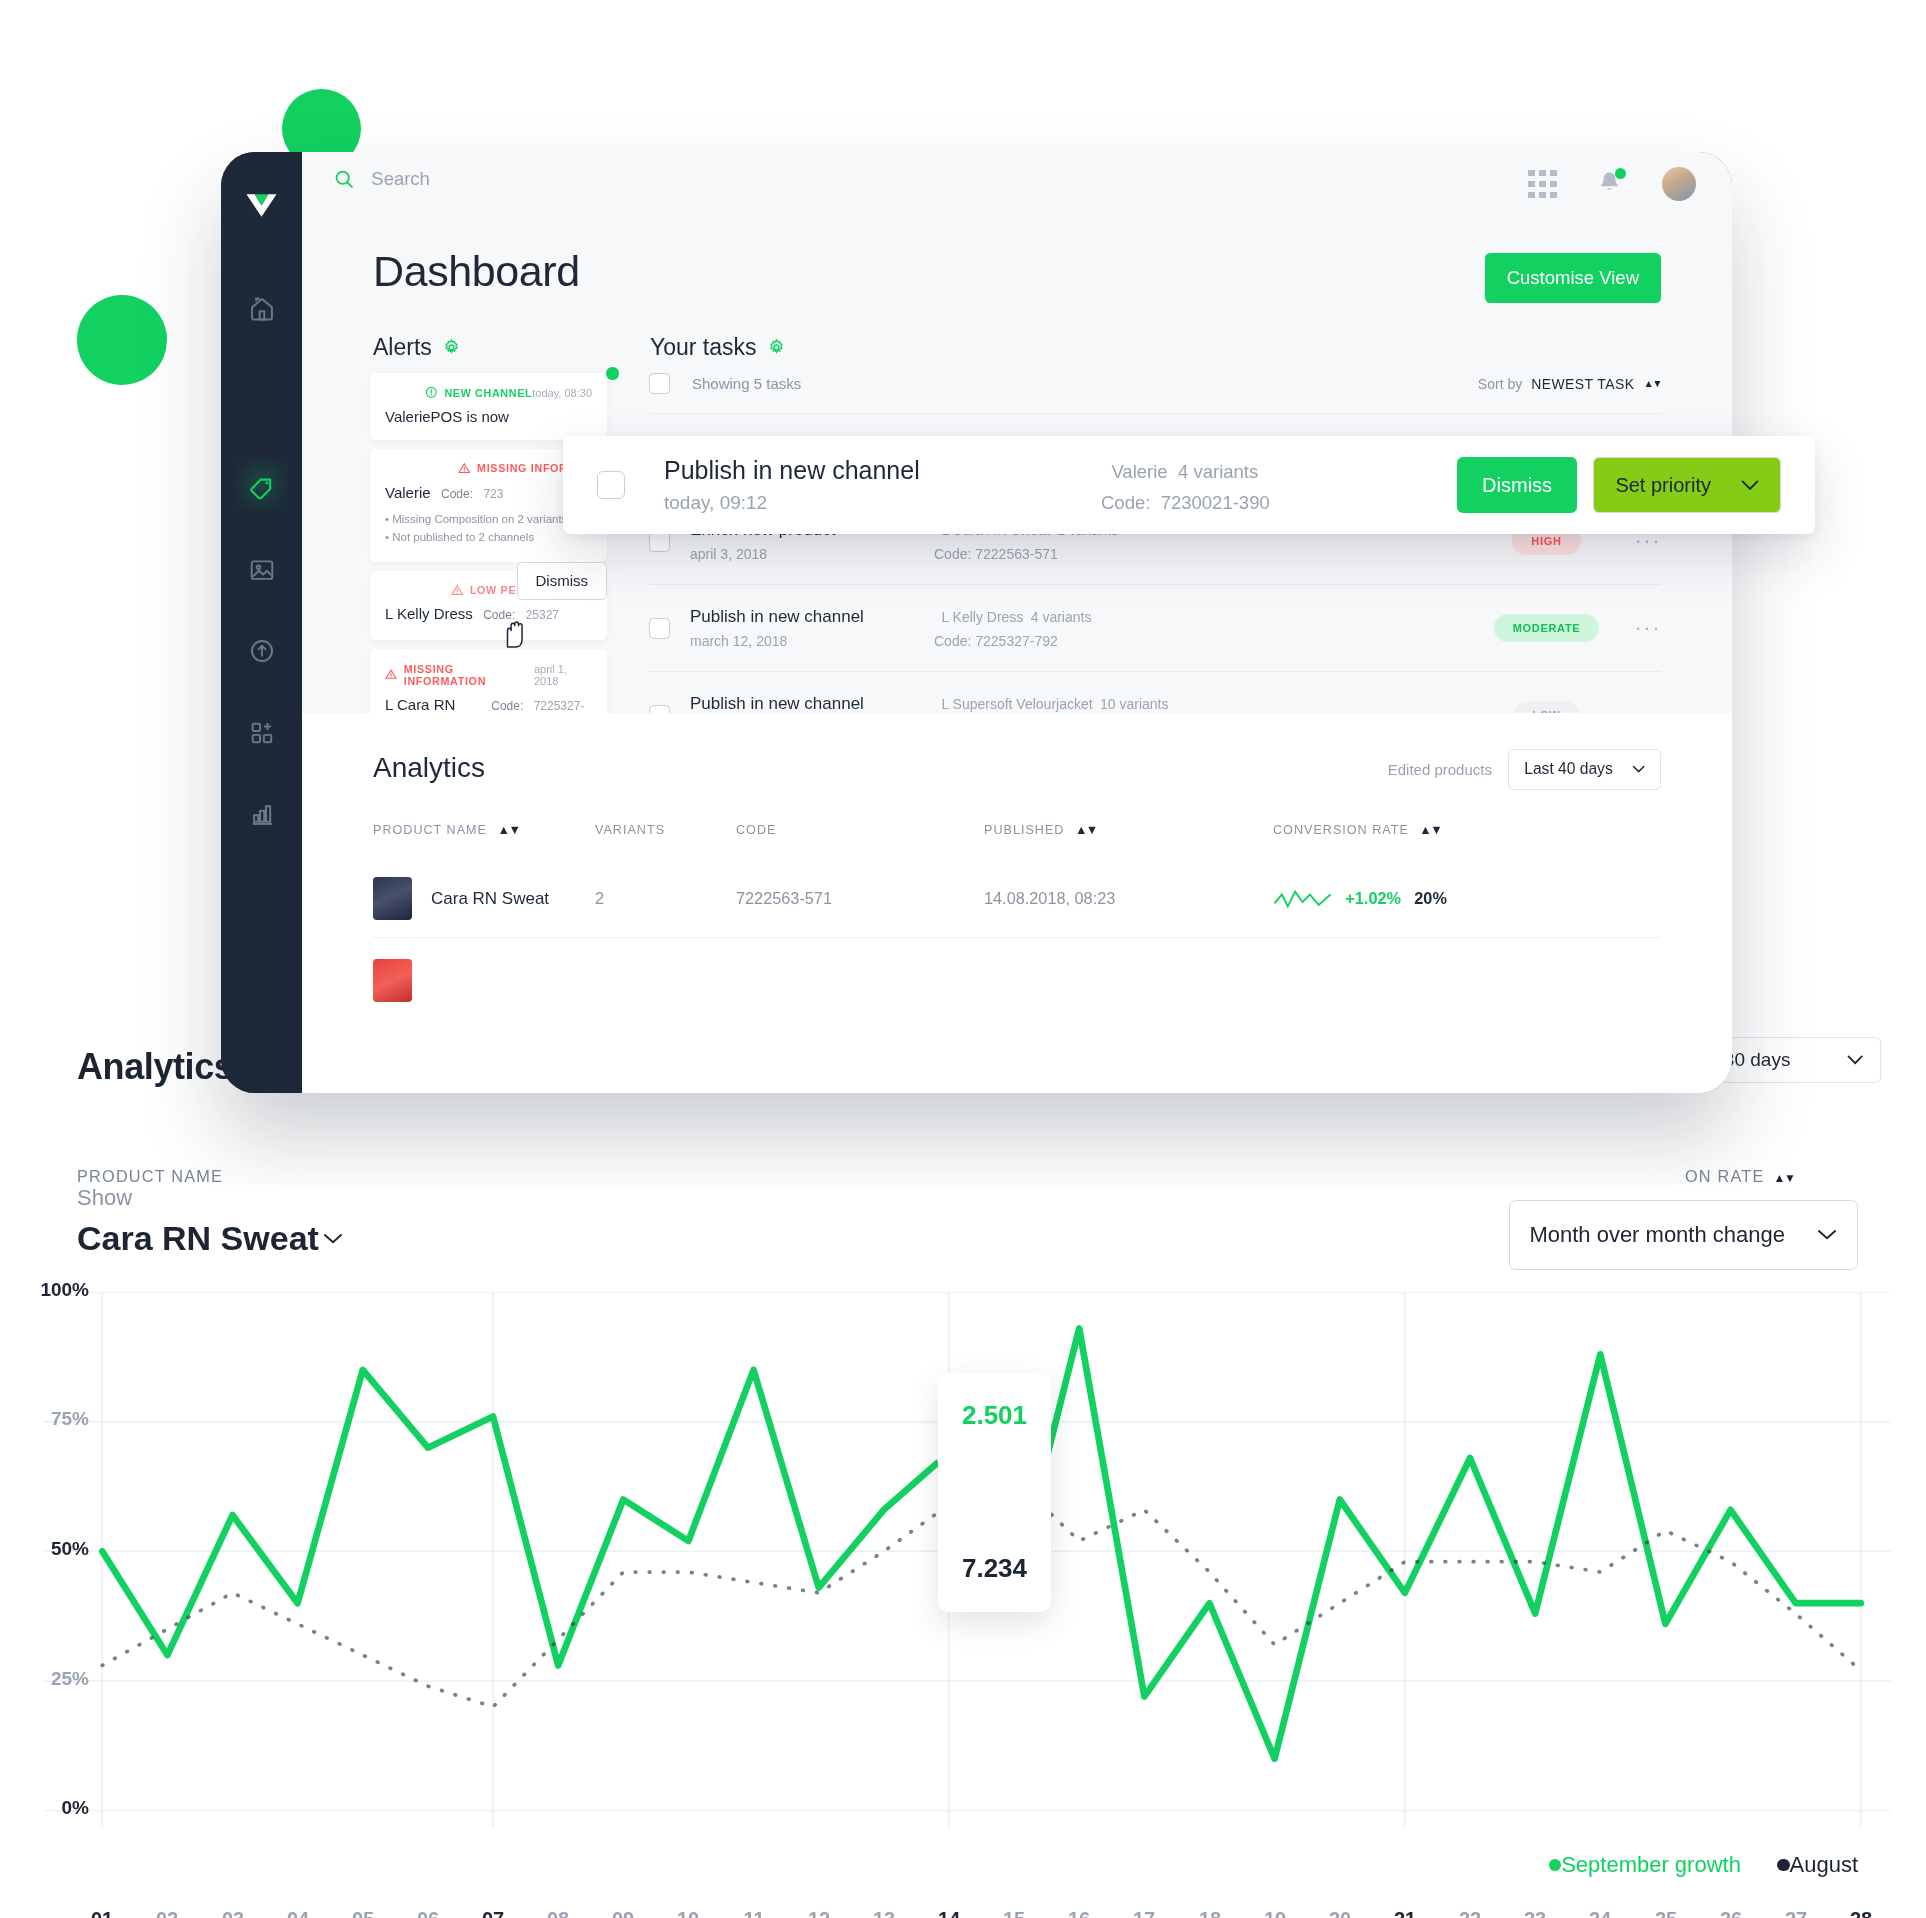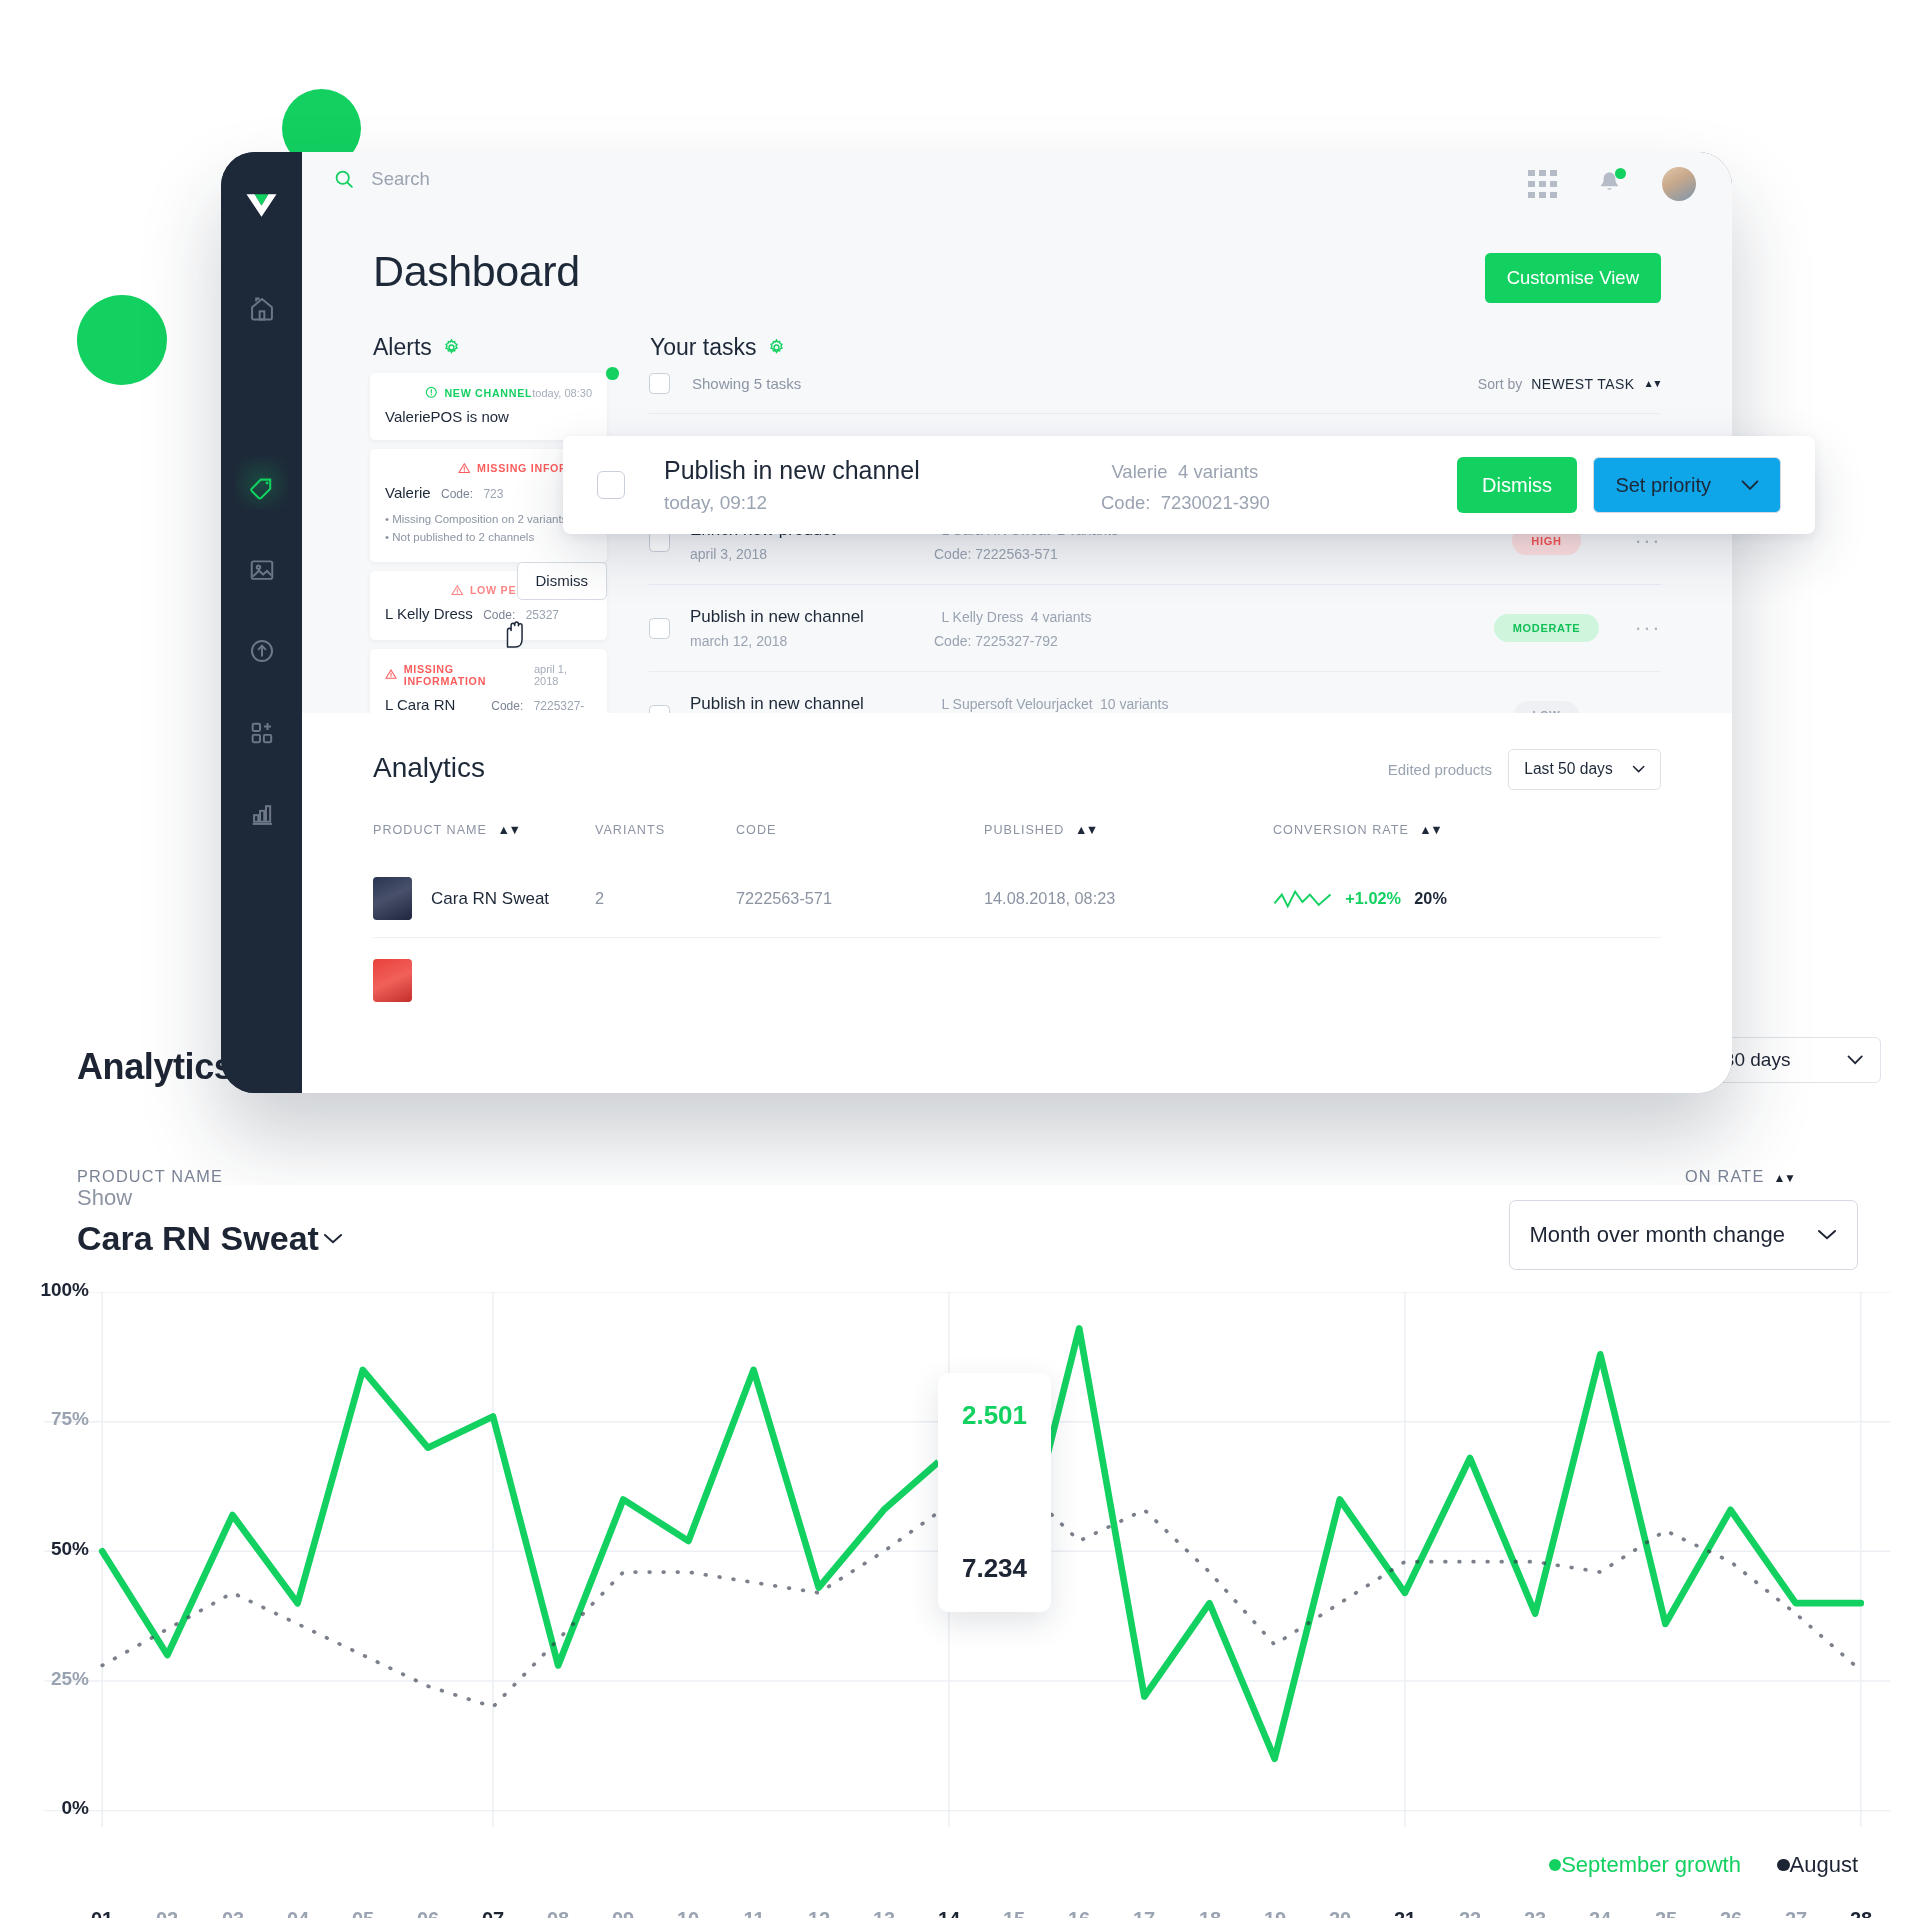--- a/index.html
+++ b/index.html
@@ -155,21 +155,21 @@
   #fc-chk { width:28px; height:28px; border:1.3px solid #c9cfd9; border-radius:6px; background:#fff; margin-right:39px; flex:0 0 auto; }
   #fc-main { width:437px; }
   #fc-title { font-size:25px; color:#1d2838; }
   #fc-time  { font-size:19px; color:#9aa3b1; margin-top:6.7px; }
   #fc-prod-wrap { flex:1; }
   #fc-prod { font-size:24px; color:#1d2838; }
   #fc-prod span { font-size:18.5px; color:#9aa3b1; margin-left:10.4px; }
   #fc-code { font-size:18.5px; color:#9aa3b1; margin-top:8.1px; }
   #fc-dismiss { background:#12d160; color:#fff; border:none; border-radius:6px;
                 font-size:20px; padding:16.3px 25px; cursor:pointer; margin-right:16.3px; }
-  #fc-priority { background:#0ea5e9; border:1.2px solid #d5dae2; border-radius:6px; color:#1d2838;
+  #fc-priority { background:#84cc16; border:1.2px solid #d5dae2; border-radius:6px; color:#1d2838;
                  font-size:20px; padding:15.6px 21px; display:flex; align-items:center; gap:30px; cursor:pointer; }
 
   
   #chart-block { position:absolute; left:0; top:1185px; width:1926px; height:733px; background:#fff; }
   #chart-show-label { position:absolute; left:77px; top:0px; font-size:22px; color:#8c94a3; }
   #chart-product { position:absolute; left:77px; top:34px; font-size:34px; font-weight:700;
                    color:#1d2433; display:flex; align-items:center; gap:3px; }
   #chart-sales-label { position:absolute; right:319px; top:30px; font-size:22px; color:#8c94a3; }
   #chart-mode-dd { position:absolute; right:68px; top:15px; border:1.2px solid #d5dae2; border-radius:6.7px;
                    background:#fff; padding:21px 19px; font-size:22px; color:#1d2433;
@@ -520,21 +520,21 @@
             </div>
             <div class="task-c5">···</div>
           </div>
         </div>
 
         <div id="inner-analytics">
           <div id="ia-title">Analytics</div>
           <div id="ia-ctrl">
             <span id="ia-ctrl-label">Edited products</span>
             <div id="ia-dd">
-              <span>Last 50 days</span>
+              <span>Last 40 days</span>
               <svg width="13.3" height="8.1" viewBox="0 0 18 11">
                 <path d="M2 2 L9 9 L16 2" stroke="#1d2433" stroke-width="2" fill="none" stroke-linecap="round"></path>
               </svg>
             </div>
           </div>
 
           <div id="ia-thead">
             <div class="ia-col-1">
               <span>PRODUCT NAME</span>
               <span style="letter-spacing:-1.5px;color:#1d2838;margin-left:6px;">▲▼</span>

